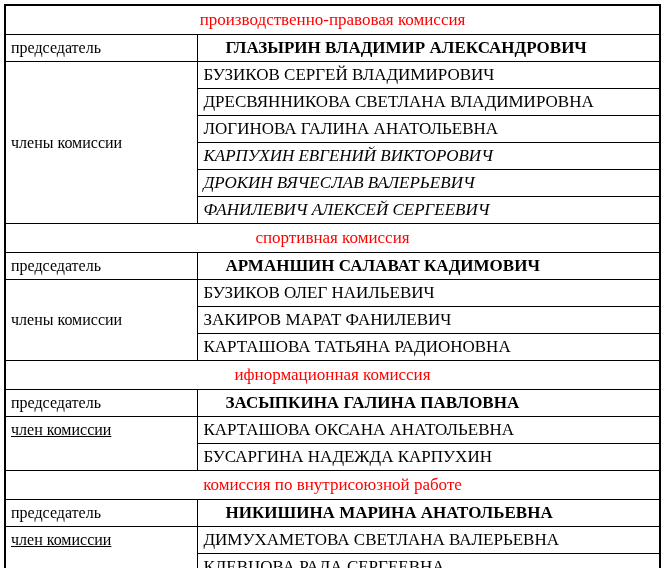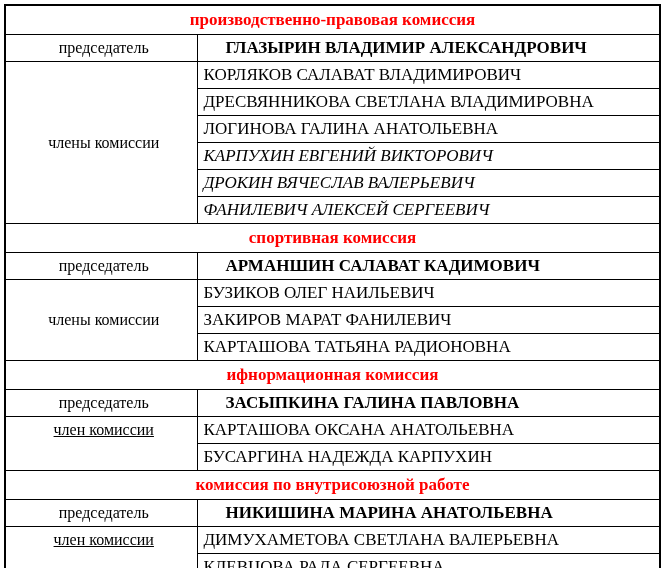--- a/index.html
+++ b/index.html
@@ -24,30 +24,29 @@
     overflow: hidden;
     white-space: nowrap;
   }
   col.c-label { width: 192px; }
   col.c-name  { width: 463px; }
 
   tr.hdr td {
     height: 28px;
     text-align: center;
     vertical-align: middle;
-    font-weight: bold;
+    font-weight: normal;
     font-size: 17px;
     color: #ff0000;
   }
   tr.row td { height: 26px; }
   td.lbl {
     font-size: 16px;
     vertical-align: middle;
     padding-left: 5px;
-    text-align: center;
   }
   td.lbl.top {
     vertical-align: top;
     padding-top: 4px;
     text-decoration: underline;
   }
   td.name {
     font-size: 17px;
     vertical-align: middle;
     padding-left: 6px;
@@ -67,21 +66,21 @@
 
     <tr class="hdr">
       <td colspan="2">производственно-правовая комиссия</td>
     </tr>
     <tr class="row">
       <td class="lbl">председатель</td>
       <td class="name b">ГЛАЗЫРИН ВЛАДИМИР АЛЕКСАНДРОВИЧ</td>
     </tr>
     <tr class="row">
       <td class="lbl" rowspan="6">члены комиссии</td>
-      <td class="name">КОРЛЯКОВ САЛАВАТ ВЛАДИМИРОВИЧ</td>
+      <td class="name">БУЗИКОВ СЕРГЕЙ ВЛАДИМИРОВИЧ</td>
     </tr>
     <tr class="row">
       <td class="name">ДРЕСВЯННИКОВА СВЕТЛАНА ВЛАДИМИРОВНА</td>
     </tr>
     <tr class="row">
       <td class="name">ЛОГИНОВА ГАЛИНА АНАТОЛЬЕВНА</td>
     </tr>
     <tr class="row">
       <td class="name i">КАРПУХИН ЕВГЕНИЙ ВИКТОРОВИЧ</td>
     </tr>

